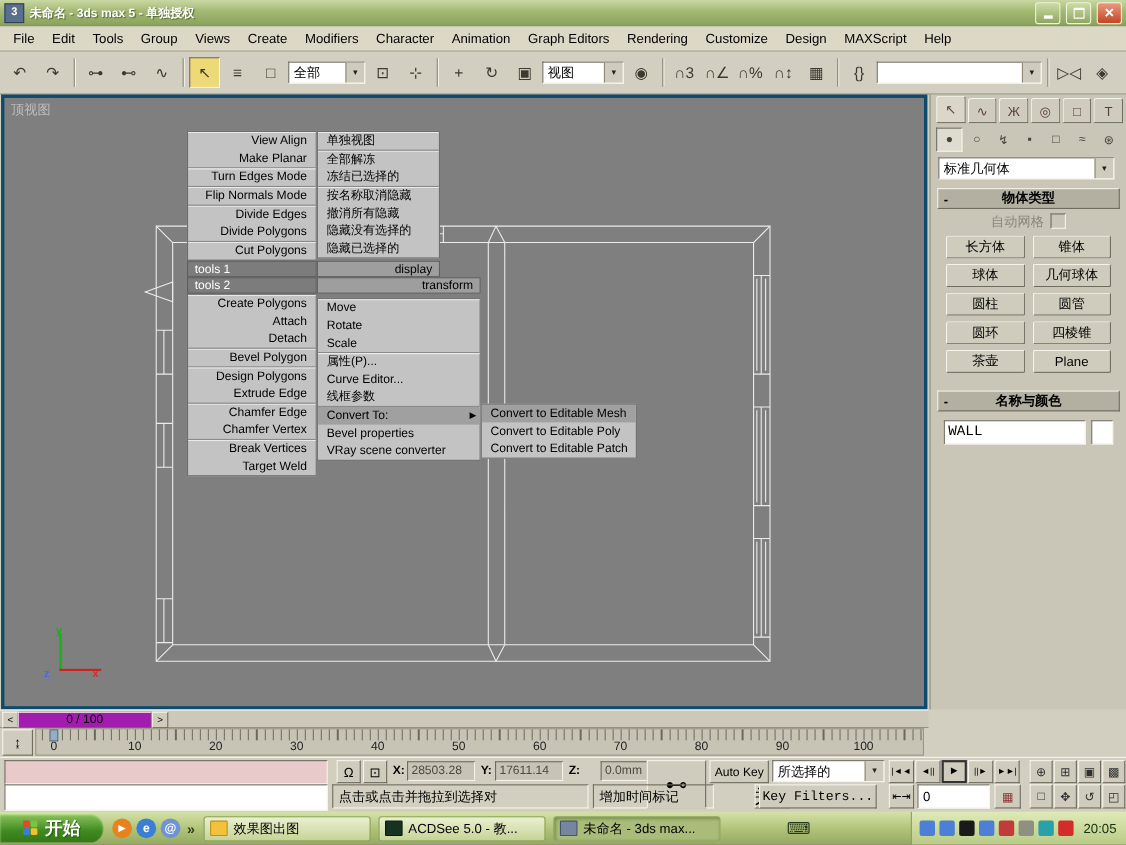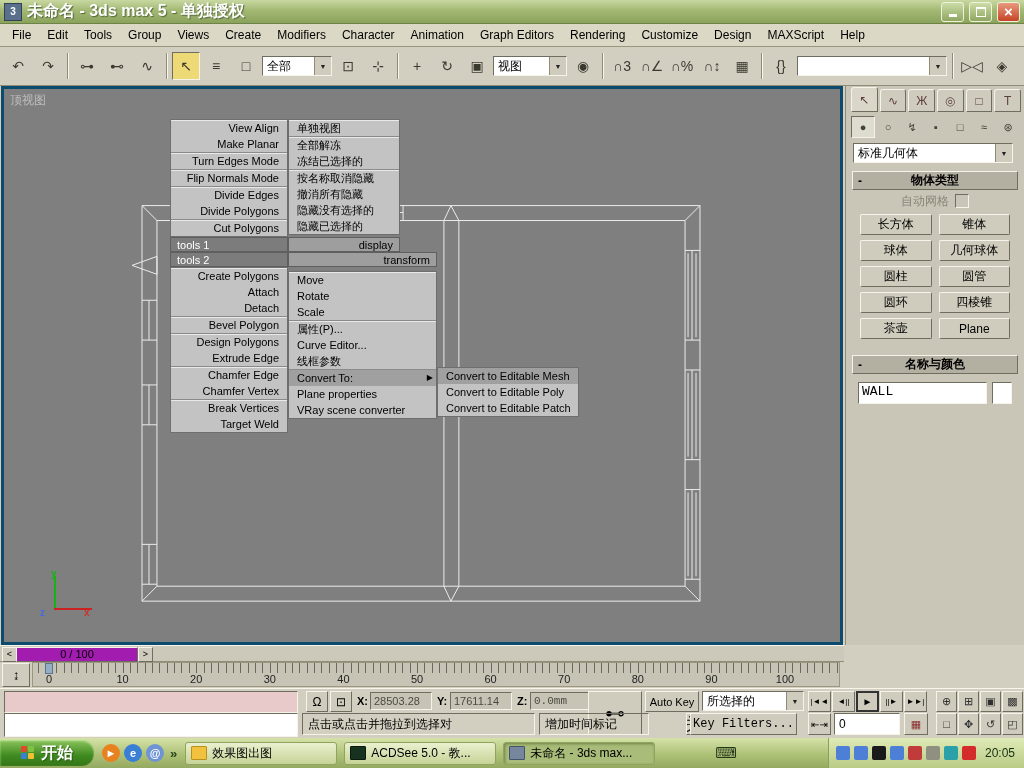--- a/index.html
+++ b/index.html
@@ -5,21 +5,21 @@
   html,body{margin:0;padding:0;}
   body{width:1024px;height:768px;font-family:"Liberation Sans",sans-serif;background:#000;}
   #screen{position:relative;width:1024px;height:768px;background:#d3cfc0;overflow:hidden;font-size:12px;color:#000;}
 
   
   .titlebar{position:absolute;left:0;top:0;width:1024px;height:24px;
     background:linear-gradient(180deg,#c9d8a2 0%,#a3b873 45%,#8aa35c 100%);
     display:flex;align-items:center;padding:0 4px;gap:5px;box-sizing:border-box;border-bottom:1px solid #6e8446;}
   .appicon{width:16px;height:16px;background:#5a6f8c;border:1px solid #324156;color:#fff;
     display:inline-flex;align-items:center;justify-content:center;font-size:10px;font-weight:bold;flex:none;}
-  .ttl{flex:1;color:#fff;font-weight:bold;font-size:16px;text-shadow:1px 1px 1px #55693a;white-space:nowrap;overflow:hidden;}
+  .ttl{flex:1;color:#fff;font-weight:bold;font-size:11px;text-shadow:1px 1px 1px #55693a;white-space:nowrap;overflow:hidden;}
   .winbtn{width:21px;height:18px;border:1px solid #edf3da;border-radius:3px;flex:none;
     display:flex;align-items:center;justify-content:center;color:#fff;font-weight:bold;font-size:12px;}
   .winbtn.min,.winbtn.rest{background:linear-gradient(180deg,#ccdca6,#8fa660);}
   .winbtn.min::after{content:"";width:8px;height:3px;background:#fff;margin-top:8px;}
   .winbtn.rest::after{content:"";width:8px;height:7px;border:1px solid #fff;border-top-width:2px;}
   .winbtn.close{background:linear-gradient(180deg,#e89a7e,#c64426);}
   .winbtn.close::after{content:"×";font-size:15px;line-height:1;}
 
   
   .menubar{position:absolute;left:0;top:24px;width:1024px;height:23px;background:#dcd8c6;
@@ -340,21 +340,21 @@
         <div class="q-item">Rotate</div>
         <div class="q-item">Scale</div>
       </div>
       <div class="q-group">
         <div class="q-item">属性(P)...</div>
         <div class="q-item">Curve Editor...</div>
         <div class="q-item">线框参数</div>
       </div>
       <div class="q-group">
         <div class="q-item hl">Convert To:<span class="q-arrow">▶</span></div>
-        <div class="q-item">Plane properties</div>
+        <div class="q-item">Bevel properties</div>
         <div class="q-item">VRay scene converter</div>
       </div>
     </div>
   <div class="q-box" id="quad-submenu">
       <div class="q-group">
         <div class="q-item hl">Convert to Editable Mesh</div>
         <div class="q-item">Convert to Editable Poly</div>
         <div class="q-item">Convert to Editable Patch</div>
       </div>
     </div>
@@ -445,21 +445,21 @@
   <div class="statusbar">
     <div class="listener pink"></div>
     <div class="listener white"></div>
     <span class="sb-btn btn-raised" style="left:306px;top:2px;">Ω</span>
     <span class="sb-btn btn-raised" style="left:330px;top:2px;">⊡</span>
     <span class="sb-lbl" style="left:357px;">X:</span>
     <span class="sb-field" style="left:370px;width:62px;">28503.28</span>
     <span class="sb-lbl" style="left:437px;">Y:</span>
     <span class="sb-field" style="left:450px;width:62px;">17611.14</span>
     <span class="sb-lbl" style="left:517px;">Z:</span>
-    <span class="sb-field" style="left:530px;width:62px;font-family:Liberation Mono, monospace;">0.0mm</span>
+    <span class="sb-field" style="left:546px;width:62px;">0.0mm</span>
     <span class="keybtn btn-raised">⊷</span>
     <span class="akbtn btn-raised">Auto Key</span>
     <span class="skbtn btn-raised">置关键帧</span>
     <span class="dropdown kf-drop">
       <span class="val">所选择的</span>
       <span class="drop-btn"></span>
     </span>
     <span class="kfbtn btn-raised">Key Filters...</span>
     <div class="prompt panel-sunken" style="left:302px;width:233px;">点击或点击并拖拉到选择对</div>
     <div class="prompt panel-sunken" style="left:539px;width:110px;">增加时间标记</div>

